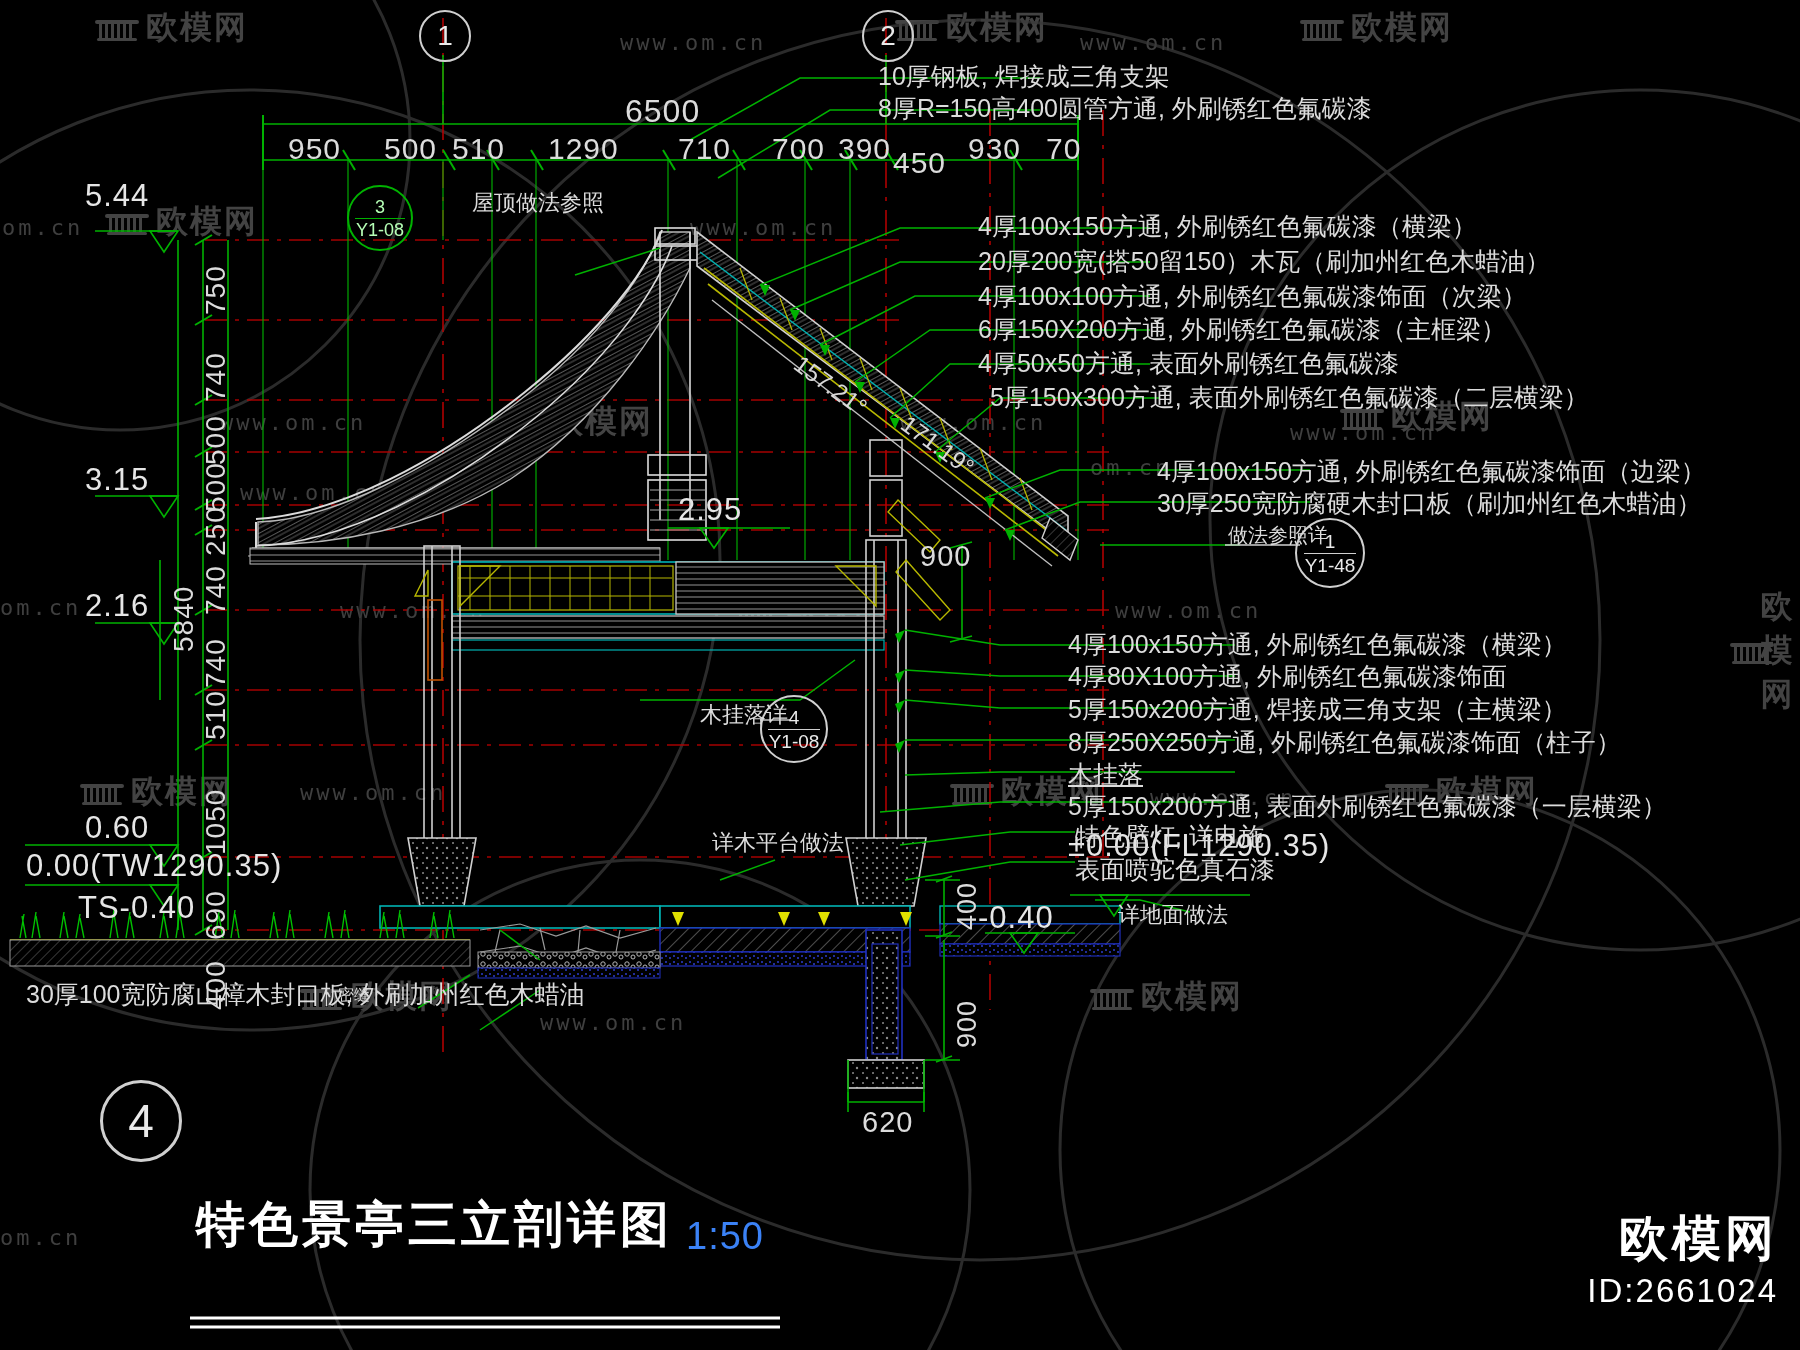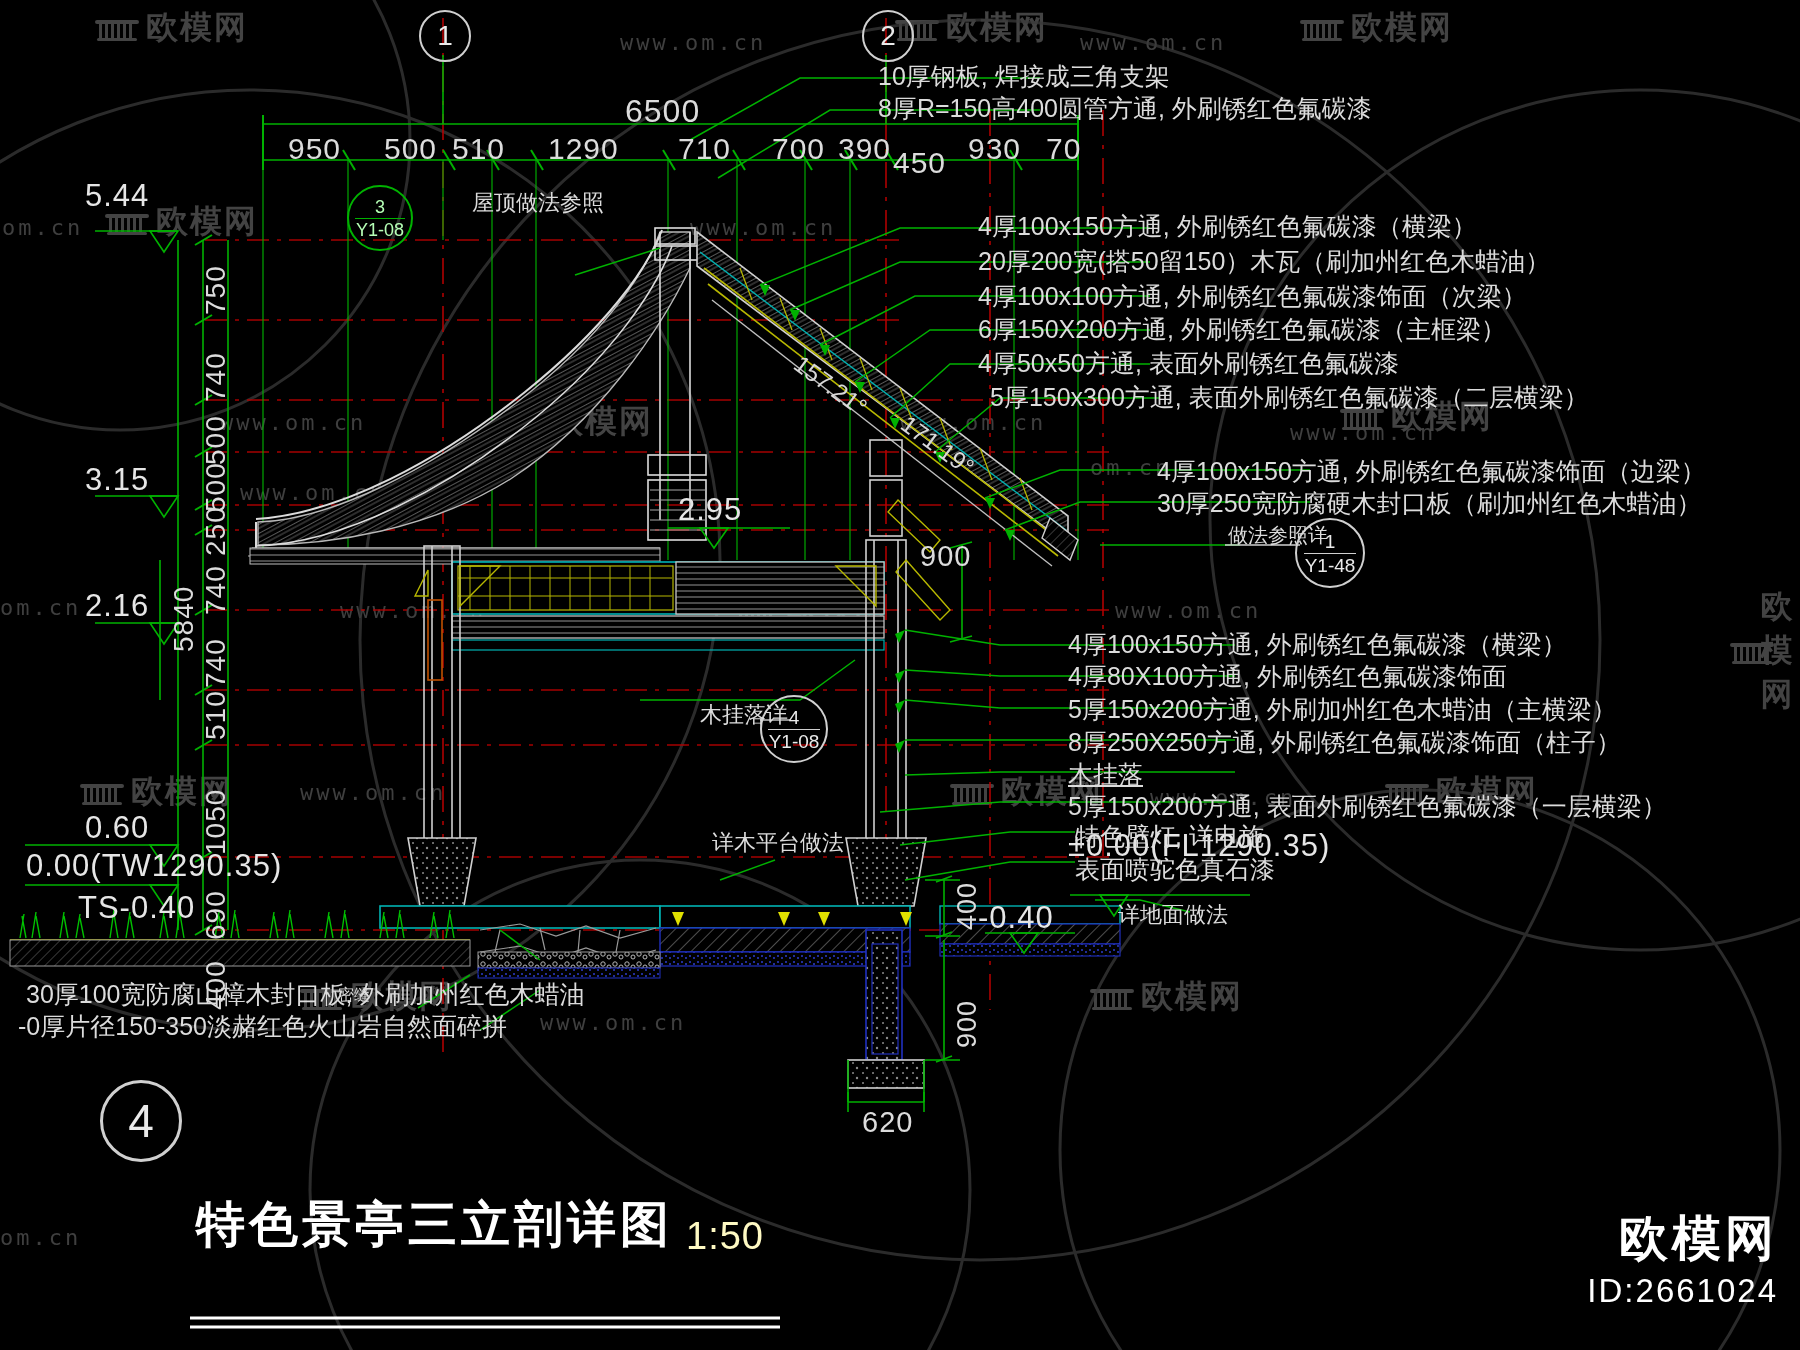--- a/index.html
+++ b/index.html
@@ -26,21 +26,21 @@
       background:repeating-linear-gradient(to right,#7a7a7a 0 3px,transparent 3px 6px);}
   
   .bubble{position:absolute;border:2px solid #d0d0d0;border-radius:50%;
       display:flex;align-items:center;justify-content:center;color:#eaeaea;}
   .bubble.g{border-color:#00b200;color:#b6ffb6;}
   .bubble.two{flex-direction:column;line-height:1;}
   .bubble.two .hr{width:80%;height:1px;background:#d0d0d0;margin:2px 0;}
   
   .title-cn{position:absolute;color:#ffffff;font-size:49px;font-weight:bold;letter-spacing:4px;
       font-family:"DejaVu Sans","Liberation Sans",sans-serif;}
-  .title-scale{position:absolute;color:#fef9c3;font-size:38px;letter-spacing:1px;}
+  .title-scale{position:absolute;color:#3b82f6;font-size:38px;letter-spacing:1px;}
   .brandbox{position:absolute;color:#fff;text-align:right;}
   .brandbox .cn{font-size:49px;font-weight:bold;letter-spacing:4px;
       font-family:"DejaVu Sans","Liberation Sans",sans-serif;}
   .brandbox .id{font-size:33px;letter-spacing:2px;}
 </style>
 </head>
 <body>
 
 <div id="stage">
 
@@ -607,35 +607,34 @@
   <div class="txt note" style="left:978px;top:245px;font-size:25px;">20厚200宽(搭50留150）木瓦（刷加州红色木蜡油）</div>
   <div class="txt note" style="left:978px;top:280px;font-size:25px;">4厚100x100方通, 外刷锈红色氟碳漆饰面（次梁）</div>
   <div class="txt note" style="left:978px;top:313px;font-size:25px;">6厚150X200方通, 外刷锈红色氟碳漆（主框梁）</div>
   <div class="txt note" style="left:978px;top:347px;font-size:25px;">4厚50x50方通, 表面外刷锈红色氟碳漆</div>
   <div class="txt note" style="left:990px;top:381px;font-size:25px;">5厚150x300方通, 表面外刷锈红色氟碳漆（二层横梁）</div>
   <div class="txt note" style="left:1157px;top:455px;font-size:25px;">4厚100x150方通, 外刷锈红色氟碳漆饰面（边梁）</div>
   <div class="txt note" style="left:1157px;top:487px;font-size:25px;">30厚250宽防腐硬木封口板（刷加州红色木蜡油）</div>
 
   <div class="txt note" style="left:1068px;top:628px;font-size:25px;">4厚100x150方通, 外刷锈红色氟碳漆（横梁）</div>
   <div class="txt note" style="left:1068px;top:660px;font-size:25px;">4厚80X100方通, 外刷锈红色氟碳漆饰面</div>
-  <div class="txt note" style="left:1068px;top:693px;font-size:25px;">5厚150x200方通, 外刷加州红色木蜡油（主横梁）</div>
+  <div class="txt note" style="left:1068px;top:693px;font-size:25px;">5厚150x200方通, 焊接成三角支架（主横梁）</div>
   <div class="txt note" style="left:1068px;top:726px;font-size:25px;">8厚250X250方通, 外刷锈红色氟碳漆饰面（柱子）</div>
   <div class="txt note" style="left:1068px;top:758px;font-size:25px;text-decoration:underline;">木挂落</div>
   <div class="txt note" style="left:1068px;top:790px;font-size:25px;">5厚150x200方通, 表面外刷锈红色氟碳漆（一层横梁）</div>
   <div class="txt note" style="left:1075px;top:820px;font-size:25px;">特色壁灯, 详电施</div>
   <div class="txt note" style="left:1075px;top:853px;font-size:25px;">表面喷驼色真石漆</div>
 
   <div class="txt note" style="left:472px;top:188px;font-size:22px;">屋顶做法参照</div>
   <div class="txt note" style="left:700px;top:700px;font-size:22px;">木挂落详</div>
   <div class="txt note" style="left:712px;top:828px;font-size:22px;">详木平台做法</div>
   <div class="txt note" style="left:1118px;top:900px;font-size:22px;">详地面做法</div>
   <div class="txt note" style="left:1228px;top:522px;font-size:20px;">做法参照详</div>
 
   <div class="txt note" style="left:26px;top:978px;font-size:25px;">30厚100宽防腐山樟木封口板, 外刷加州红色木蜡油</div>
-  <div class="txt note" style="left:18px;top:1010px;font-size:25px;">-0厚片径150-350淡赭红色火山岩自然面碎拼</div>
   <div class="txt note" style="left:338px;top:985px;font-size:16px;">密缝</div>
 
   <div class="bubble" style="left:100px;top:1080px;width:76px;height:76px;font-size:46px;border-width:3px;">
     <span>4</span>
   </div>
   <div class="title-cn" style="left:196px;top:1258px;transform:translateY(-100%);">特色景亭三立剖详图</div>
   <div class="title-scale" style="left:686px;top:1258px;transform:translateY(-100%);">1:50</div>
 
   <div class="brandbox" style="right:22px;bottom:40px;">
     <div class="cn">欧模网</div>

